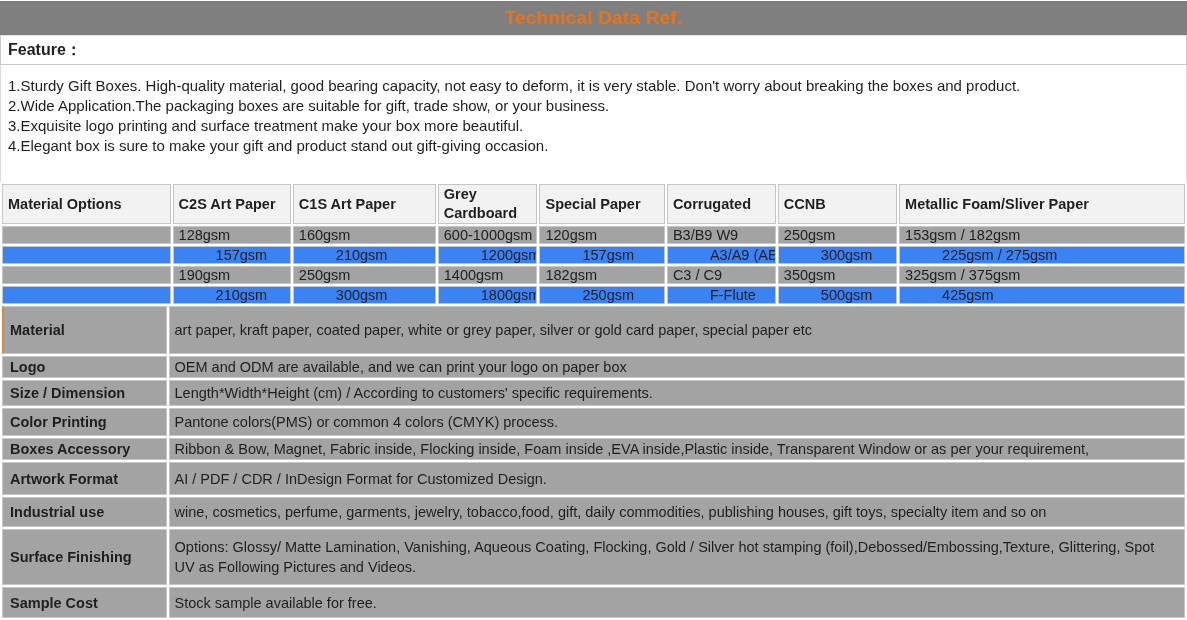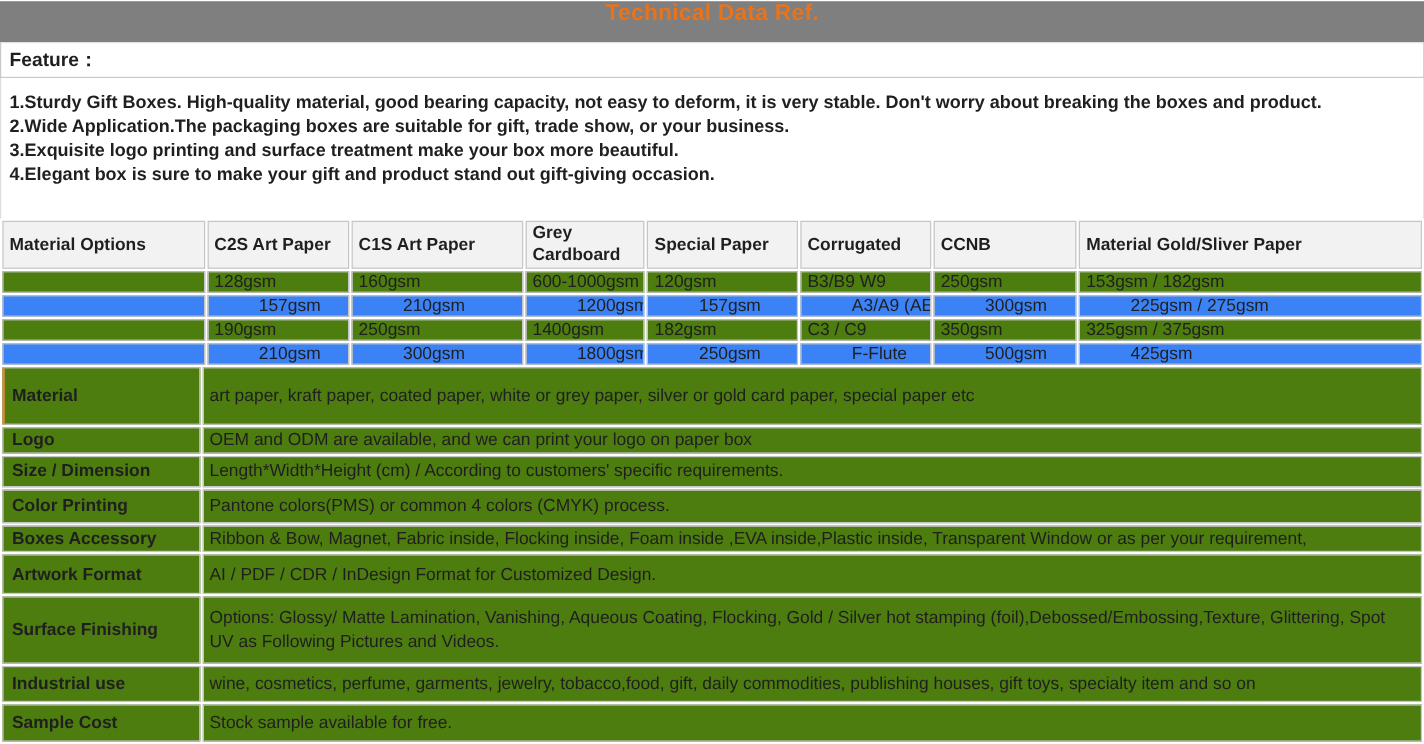--- a/index.html
+++ b/index.html
@@ -4,41 +4,41 @@
 <style>
   html,body{margin:0;padding:0;}
   body{
     width:1187px;height:620px;overflow:hidden;background:#ffffff;
     font-family:"Liberation Sans", sans-serif;color:#1f1f1f;
     -webkit-font-smoothing:antialiased;
   }
   
   .title-bar{
     margin-top:1px;height:34px;background:#7f7f7f;
-    display:flex;align-items:flex-start;justify-content:center;
+    display:flex;align-items:center;justify-content:center;
   }
   .title-bar .title{
     color:#e8731a;font-size:19px;font-weight:bold;letter-spacing:.2px;
   }
   
   .feature-head{
     height:28px;border:1px solid #c9c9c9;border-top:1px solid #e2e2e2;
     display:flex;align-items:center;padding-left:7px;
     font-size:16px;font-weight:bold;background:#fff;
   }
   
   .feature-list{
     border-left:1px solid #dcdcdc;border-right:1px solid #dcdcdc;
-    padding:11px 0 0 7px;height:106px;font-size:15px;line-height:20px;background:#fff;font-weight:bold;
+    padding:11px 0 0 7px;height:106px;font-size:15px;line-height:20px;background:#fff;
   }
   .feature-list .f-line{white-space:nowrap;}
   
   table{border-collapse:separate;border-spacing:2px;table-layout:fixed;width:1187px;}
   td,th{
-    border:1px solid #c6c6c6;background:#4d7c0f;font-size:14.5px;font-weight:normal;
+    border:1px solid #c6c6c6;background:#a3a3a3;font-size:14.5px;font-weight:normal;
     text-align:left;vertical-align:middle;padding:0 4px 0 5px;overflow:hidden;
     white-space:nowrap;
   }
   
   .mat-table th{background:#f2f2f2;font-weight:bold;height:38px;}
   .mat-table td{height:16px;}
   .mat-table tr.alt td{background:#3b82f6;padding-left:42px;}
   
   .spec-table{margin-top:-2px;}
   .spec-table td.lbl{font-weight:bold;padding-left:7px;}
@@ -74,21 +74,21 @@
   </colgroup>
   <tbody>
       <tr>
     <th>Material Options</th>
     <th style="white-space:normal;">C2S Art Paper</th>
     <th style="white-space:normal;">C1S Art Paper</th>
     <th style="white-space:normal;line-height:19px;">Grey Cardboard</th>
     <th style="white-space:normal;">Special Paper</th>
     <th>Corrugated</th>
     <th>CCNB</th>
-    <th>Material Gold/Sliver Paper</th>
+    <th>Metallic Foam/Sliver Paper</th>
   </tr>
   <tr>
     <td></td>
     <td>128gsm</td>
     <td>160gsm</td>
     <td>600-1000gsm</td>
     <td>120gsm</td>
     <td>B3/B9 W9</td>
     <td>250gsm</td>
     <td>153gsm / 182gsm</td>
@@ -149,26 +149,26 @@
     <td class="val">Pantone colors(PMS) or common 4 colors (CMYK) process.</td>
   </tr>
   <tr style="height:18px;">
     <td class="lbl">Boxes Accessory</td>
     <td class="val">Ribbon &amp; Bow, Magnet, Fabric inside, Flocking inside, Foam inside ,EVA inside,Plastic inside, Transparent Window or as per your requirement,</td>
   </tr>
   <tr style="height:33px;padding-left:48px;">
     <td class="lbl">Artwork Format</td>
     <td class="val">AI / PDF / CDR / InDesign Format for Customized Design.</td>
   </tr>
+  <tr style="height:30px;">
+    <td class="lbl">Industrial use</td>
+    <td class="val">wine, cosmetics, perfume, garments, jewelry, tobacco,food, gift, daily commodities, publishing houses, gift toys, specialty item and so on</td>
+  </tr>
   <tr style="height:56px;">
     <td class="lbl">Surface Finishing</td>
     <td class="val">Options: Glossy/ Matte Lamination, Vanishing, Aqueous Coating, Flocking, Gold / Silver hot stamping (foil),Debossed/Embossing,Texture, Glittering, Spot UV as Following Pictures and Videos.</td>
-  </tr>
-  <tr style="height:30px;">
-    <td class="lbl">Industrial use</td>
-    <td class="val">wine, cosmetics, perfume, garments, jewelry, tobacco,food, gift, daily commodities, publishing houses, gift toys, specialty item and so on</td>
   </tr>
   <tr style="height:31px;">
     <td class="lbl">Sample Cost</td>
     <td class="val">Stock sample available for free.</td>
   </tr>
 </tbody>
   </table>
 
 </body></html>

